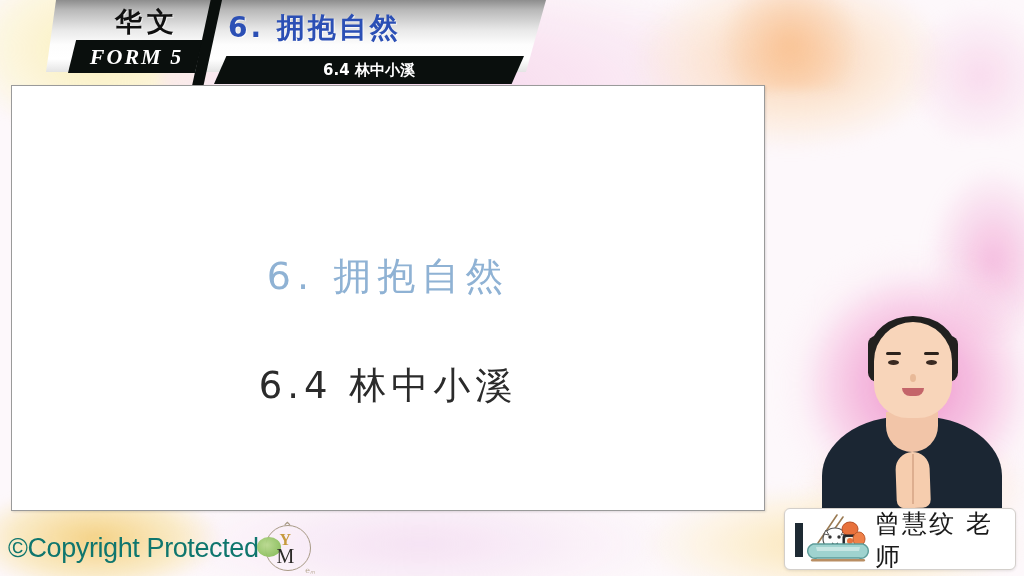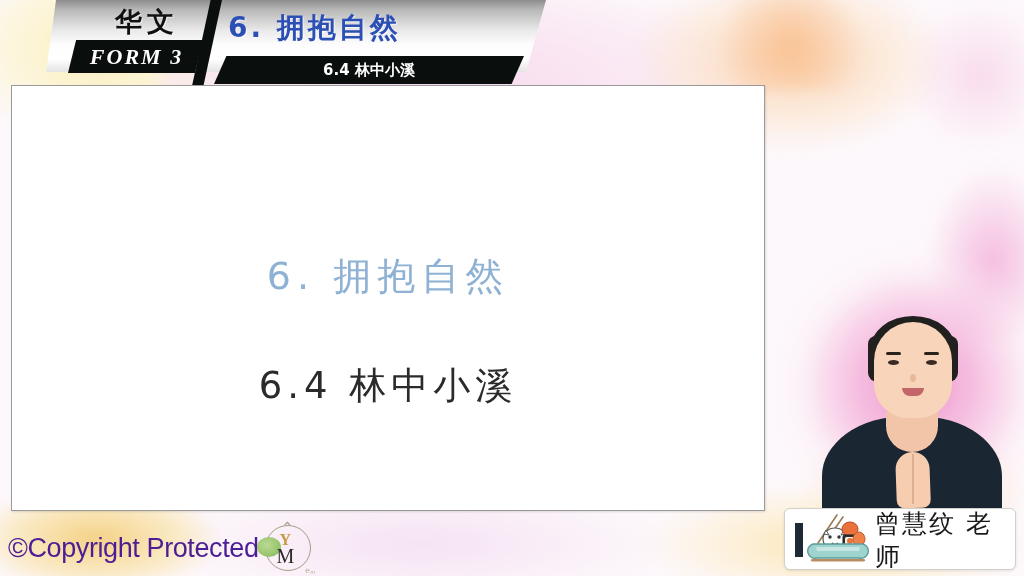--- a/index.html
+++ b/index.html
@@ -218,21 +218,21 @@
     background: #1b2633; border-radius: 14px 36px 10px 10px;
   }
 
   
   .copyright {
     position: absolute; left: 8px; top: 525px;
     display: flex; align-items: center; gap: 6px;
   }
   .copyright-text {
     font-family: "Liberation Sans", sans-serif;
-    font-size: 27px; color: #4c1d95; letter-spacing: -0.4px;
+    font-size: 27px; color: #0f766e; letter-spacing: -0.4px;
     white-space: nowrap;
   }
   .logo-circle {
     position: relative; width: 46px; height: 46px;
     border: 1px solid #a89a86; border-radius: 50%;
   }
   .logo-blob {
     position: absolute; left: -9px; top: 11px; width: 24px; height: 20px;
     background: radial-gradient(ellipse at 40% 40%, #b9d98f 0%, #8dc05f 70%, #7fb355 100%);
     border-radius: 50%;
@@ -302,21 +302,21 @@
     <div class="wash-lilac-bottom"></div>
     <div class="wash-gold-bottom"></div>
     <div class="wash-gold-bottom2"></div>
   </div>
 
   <div class="header-wrap">
     <div class="banner-grey"></div>
     <div class="subject-black"></div>
     <div class="banner-slash"></div>
     <div class="subject-cn">华文</div>
-    <div class="subject-form">FORM 3</div>
+    <div class="subject-form">FORM 5</div>
     <div class="chapter-title">6. 拥抱自然</div>
     <div class="subtitle-black"></div>
     <div class="subtitle-text">6.4 林中小溪</div>
   </div>
 
   <div class="slide-panel">
     <div class="slide-title">6. 拥抱自然</div>
     <div class="slide-subtitle">6.4 林中小溪</div>
   </div>
 

